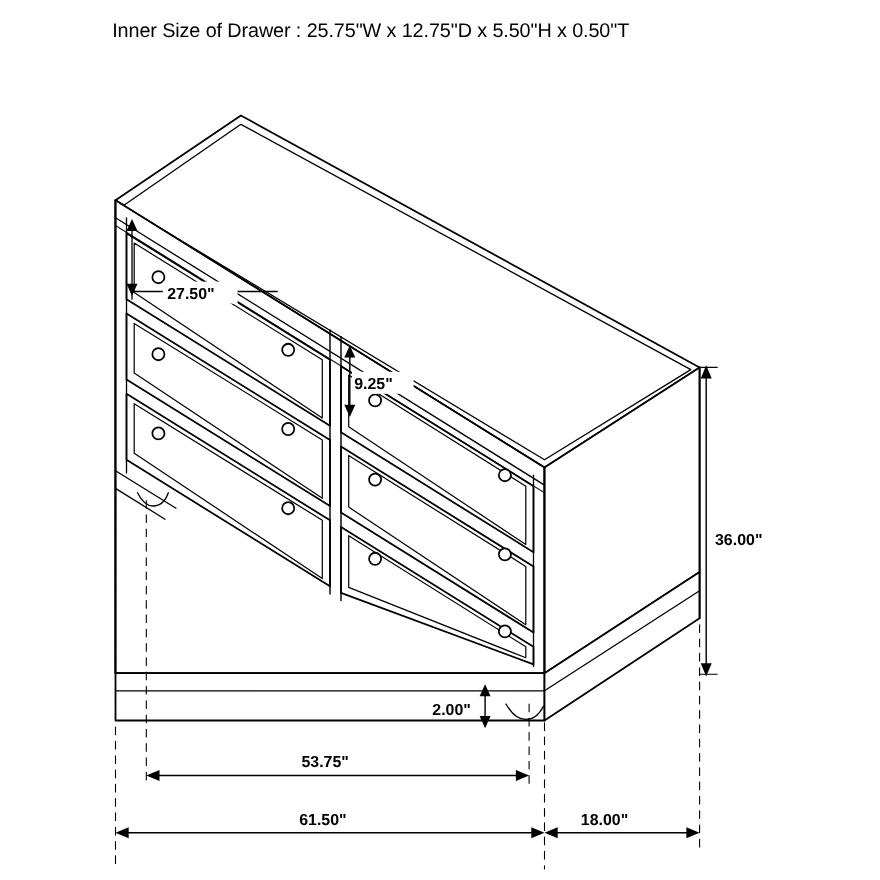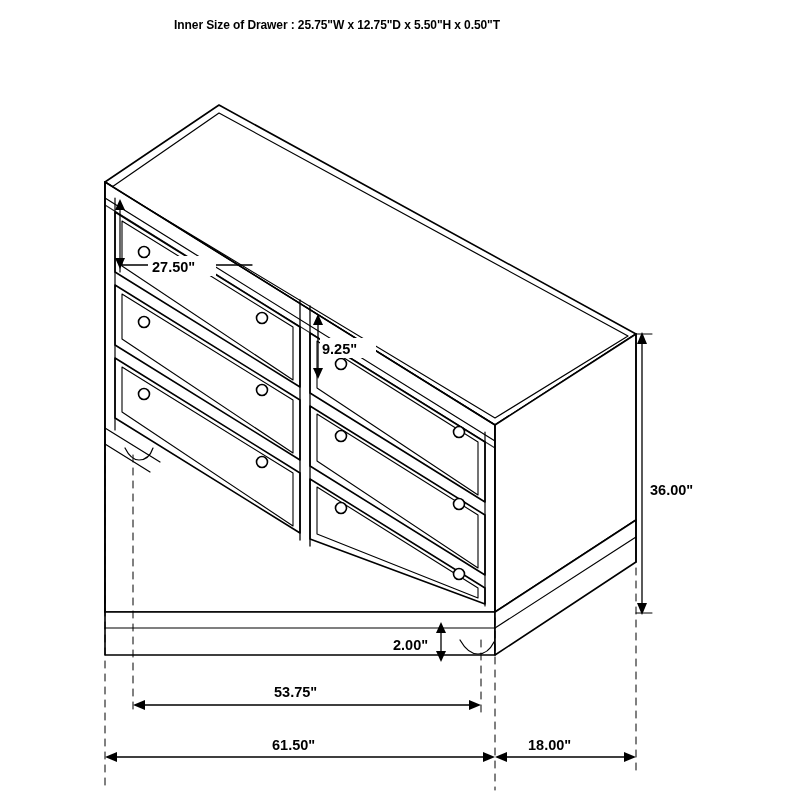--- a/index.html
+++ b/index.html
@@ -14,22 +14,22 @@
     color: #000000;
     position: relative;
     overflow: hidden;
   }
   #title {
     position: absolute;
     top: 18px;
     left: 0;
     width: 674px;
     text-align: center;
-    font-size: 12px;
-    font-weight: bold;
+    font-size: 18px;
+    font-weight: normal;
     letter-spacing: -0.1px;
     color: #000000;
   }
   #canvas-wrap {
     position: absolute;
     top: 0;
     left: 0;
     width: 800px;
     height: 800px;
   }

